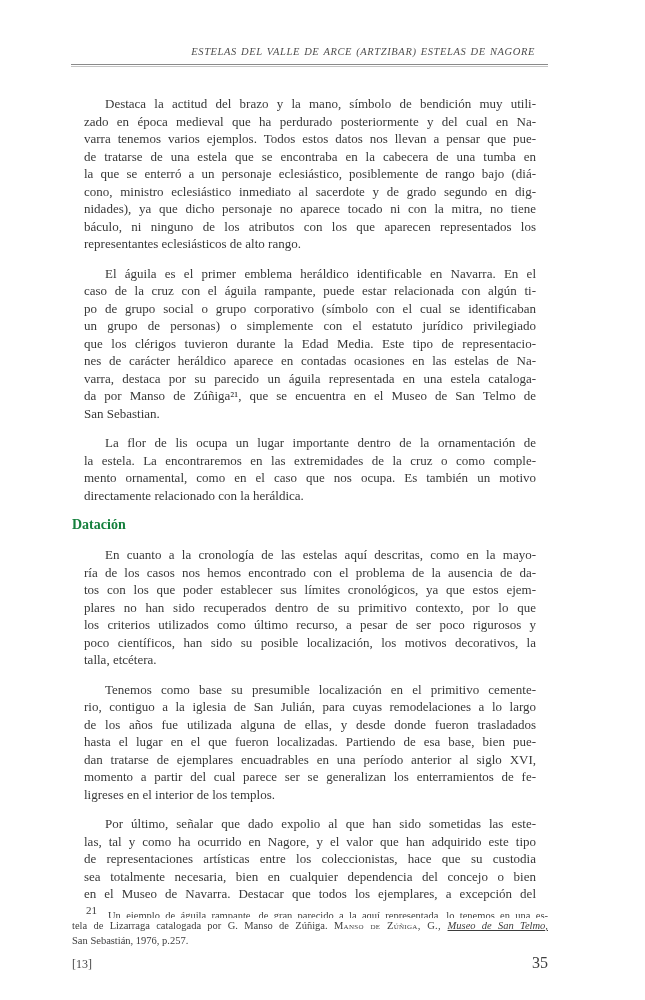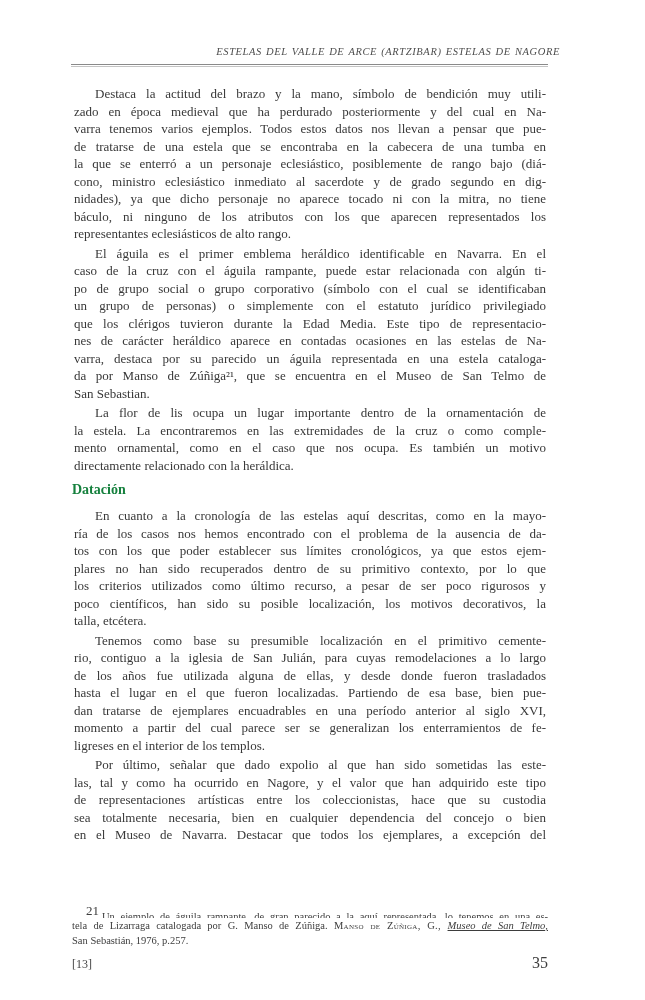--- a/index.html
+++ b/index.html
@@ -1,47 +1,47 @@
 <!DOCTYPE html>
 <html><head>
 <meta charset="utf-8">
 <style>
   html,body{margin:0;padding:0;background:#ffffff;}
   .page{
     position:relative;width:645px;height:1000px;background:#ffffff;overflow:hidden;
     font-family:"Liberation Serif","DejaVu Serif",serif;color:#383838;
   }
   .running-header{
-    position:absolute;left:84px;top:46px;width:476px;
+    position:absolute;left:59px;top:46px;width:476px;
     font-style:italic;font-size:10.5px;letter-spacing:.6px;word-spacing:1px;
     text-align:right;color:#4d4d4d;white-space:nowrap;
   }
   .header-rule{
     position:absolute;left:71px;top:64px;width:477px;height:1px;
     border-top:1px solid #8a8a8a;border-bottom:1px solid #c4c4c4;
   }
   .body-text{
     position:absolute;left:72px;top:83px;width:476px;
     font-size:13px;line-height:17.5px;
   }
-  .para{margin:2px;}
+  .para{margin:12px;}
   .line{height:17.5px;overflow:hidden;}
   .just{text-align:justify;text-align-last:justify;}
   .indent{padding-left:21px;}
   .heading{
     font-size:14px;font-weight:bold;line-height:18px;
     margin:7px 0 8px 0;color:#15803d;
   }
   .footnote{
     position:absolute;left:72px;top:903px;width:476px;
     font-size:10.5px;line-height:15px;color:#3d3d3d;
   }
   .fn-line{height:15px;overflow:hidden;}
   .fn-first{padding-left:14px;}
-  .fn-sup{font-size:13px;vertical-align:super;margin-right:3px;}
+  .fn-sup{font-size:11px;vertical-align:super;margin-right:11px;}
   .sc{font-variant:small-caps;letter-spacing:.3px;}
   .it{font-style:italic;text-decoration:underline;}
   .footer{
     position:absolute;left:72px;top:954px;width:476px;
     display:flex;justify-content:space-between;align-items:baseline;gap:48px;
   }
   .folio{font-size:12px;color:#464646;}
   .pagenum{font-size:16px;color:#3d3d3d;}
 </style>
 </head>

